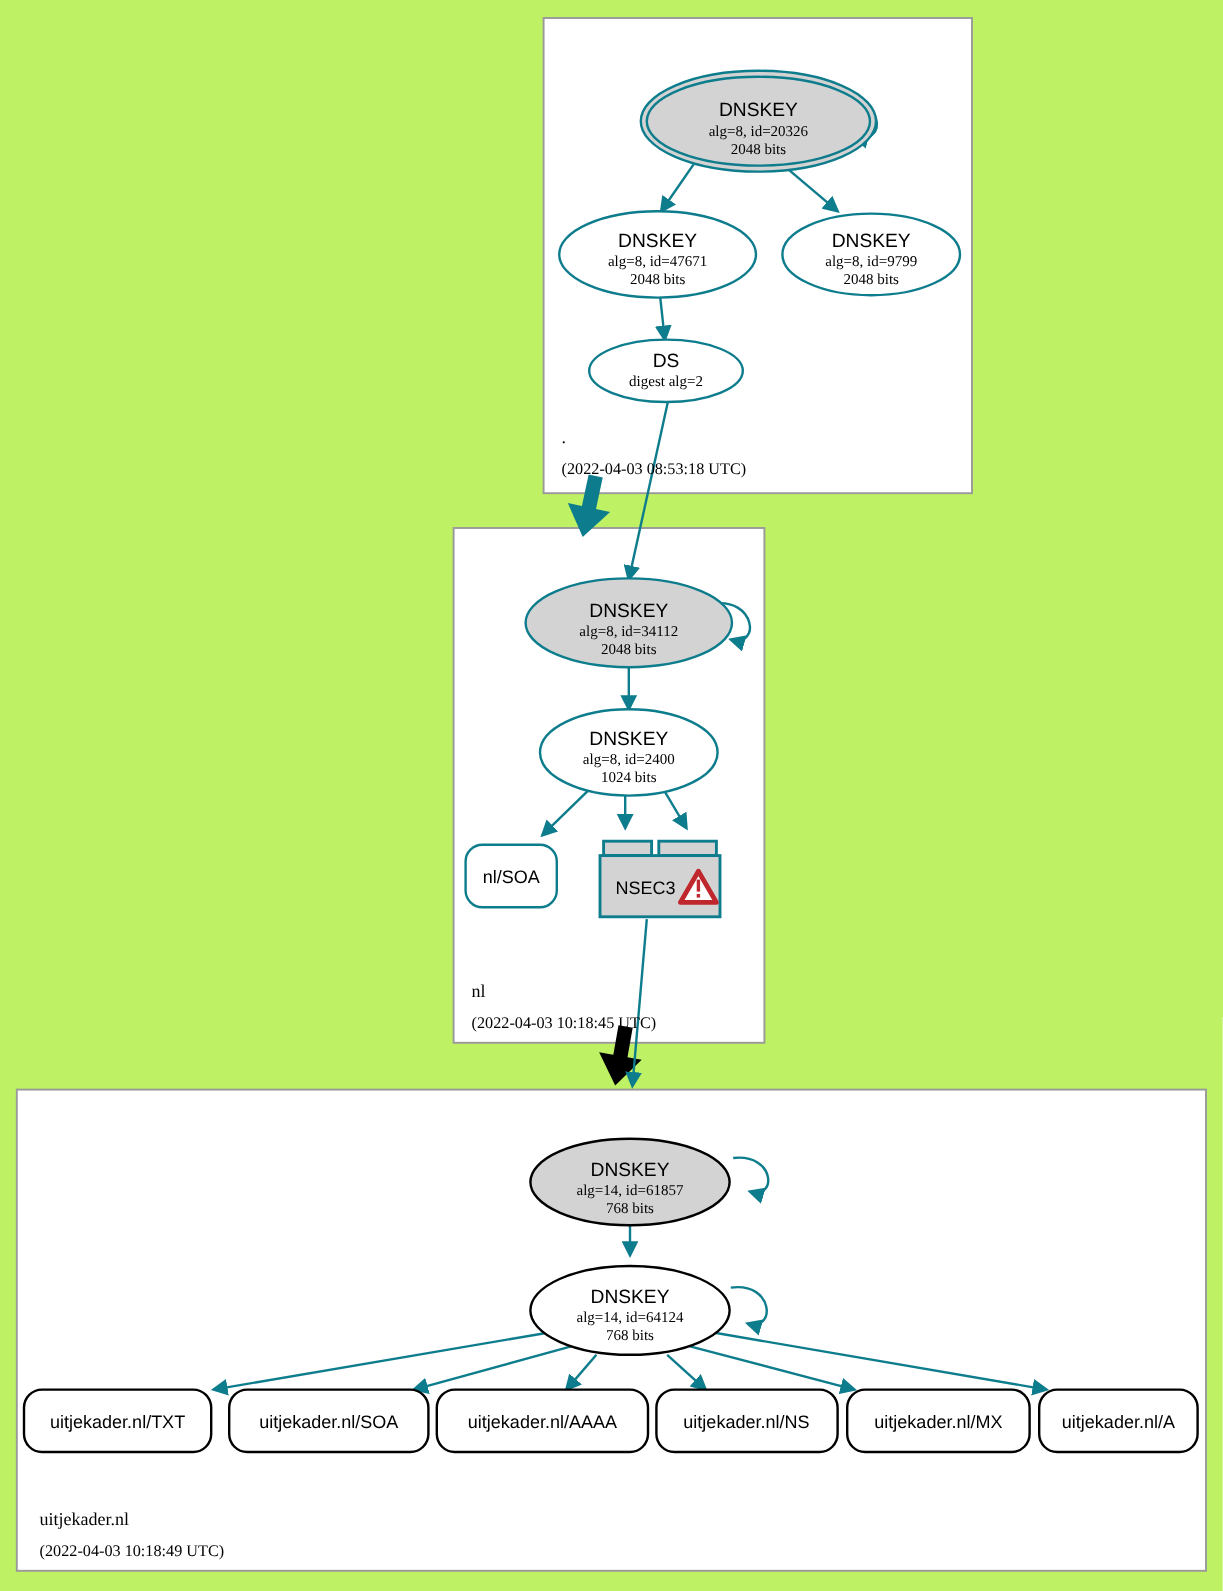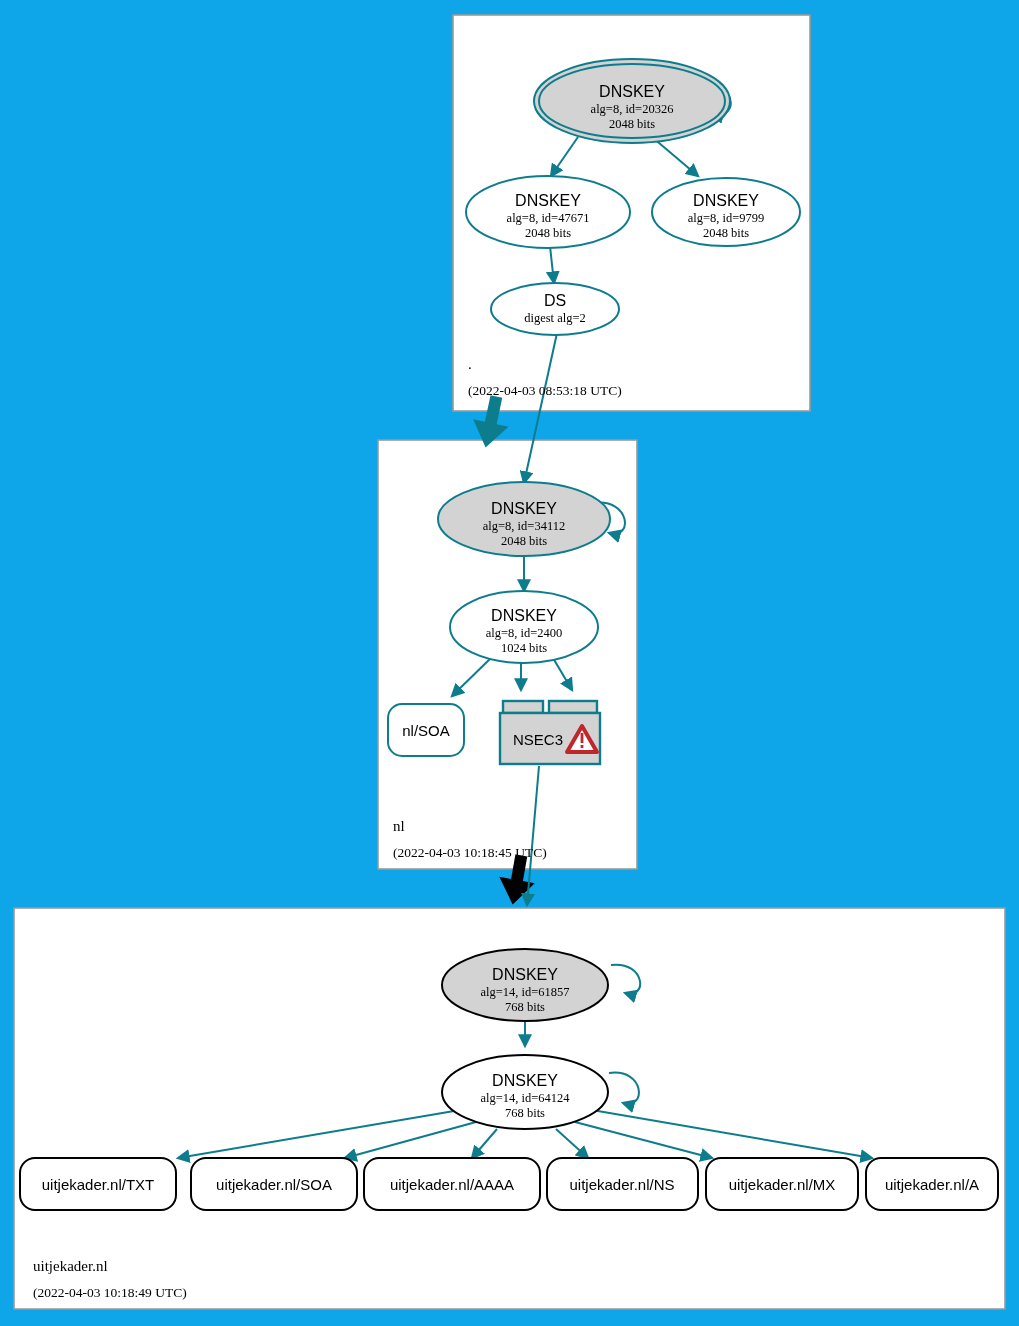--- a/index.html
+++ b/index.html
@@ -4,21 +4,21 @@
 <style>
   html, body {
     margin: 0;
     padding: 0;
     background: #ffffff;
   }
   #canvas {
     position: relative;
     width: 1019px;
     height: 1326px;
-    background: #0ea5e9;
+    background: #bef264;
     font-family: "Liberation Sans", sans-serif;
     overflow: hidden;
   }
   svg#graph {
     position: absolute;
     left: 0;
     top: 0;
     width: 1019px;
     height: 1326px;
   }

